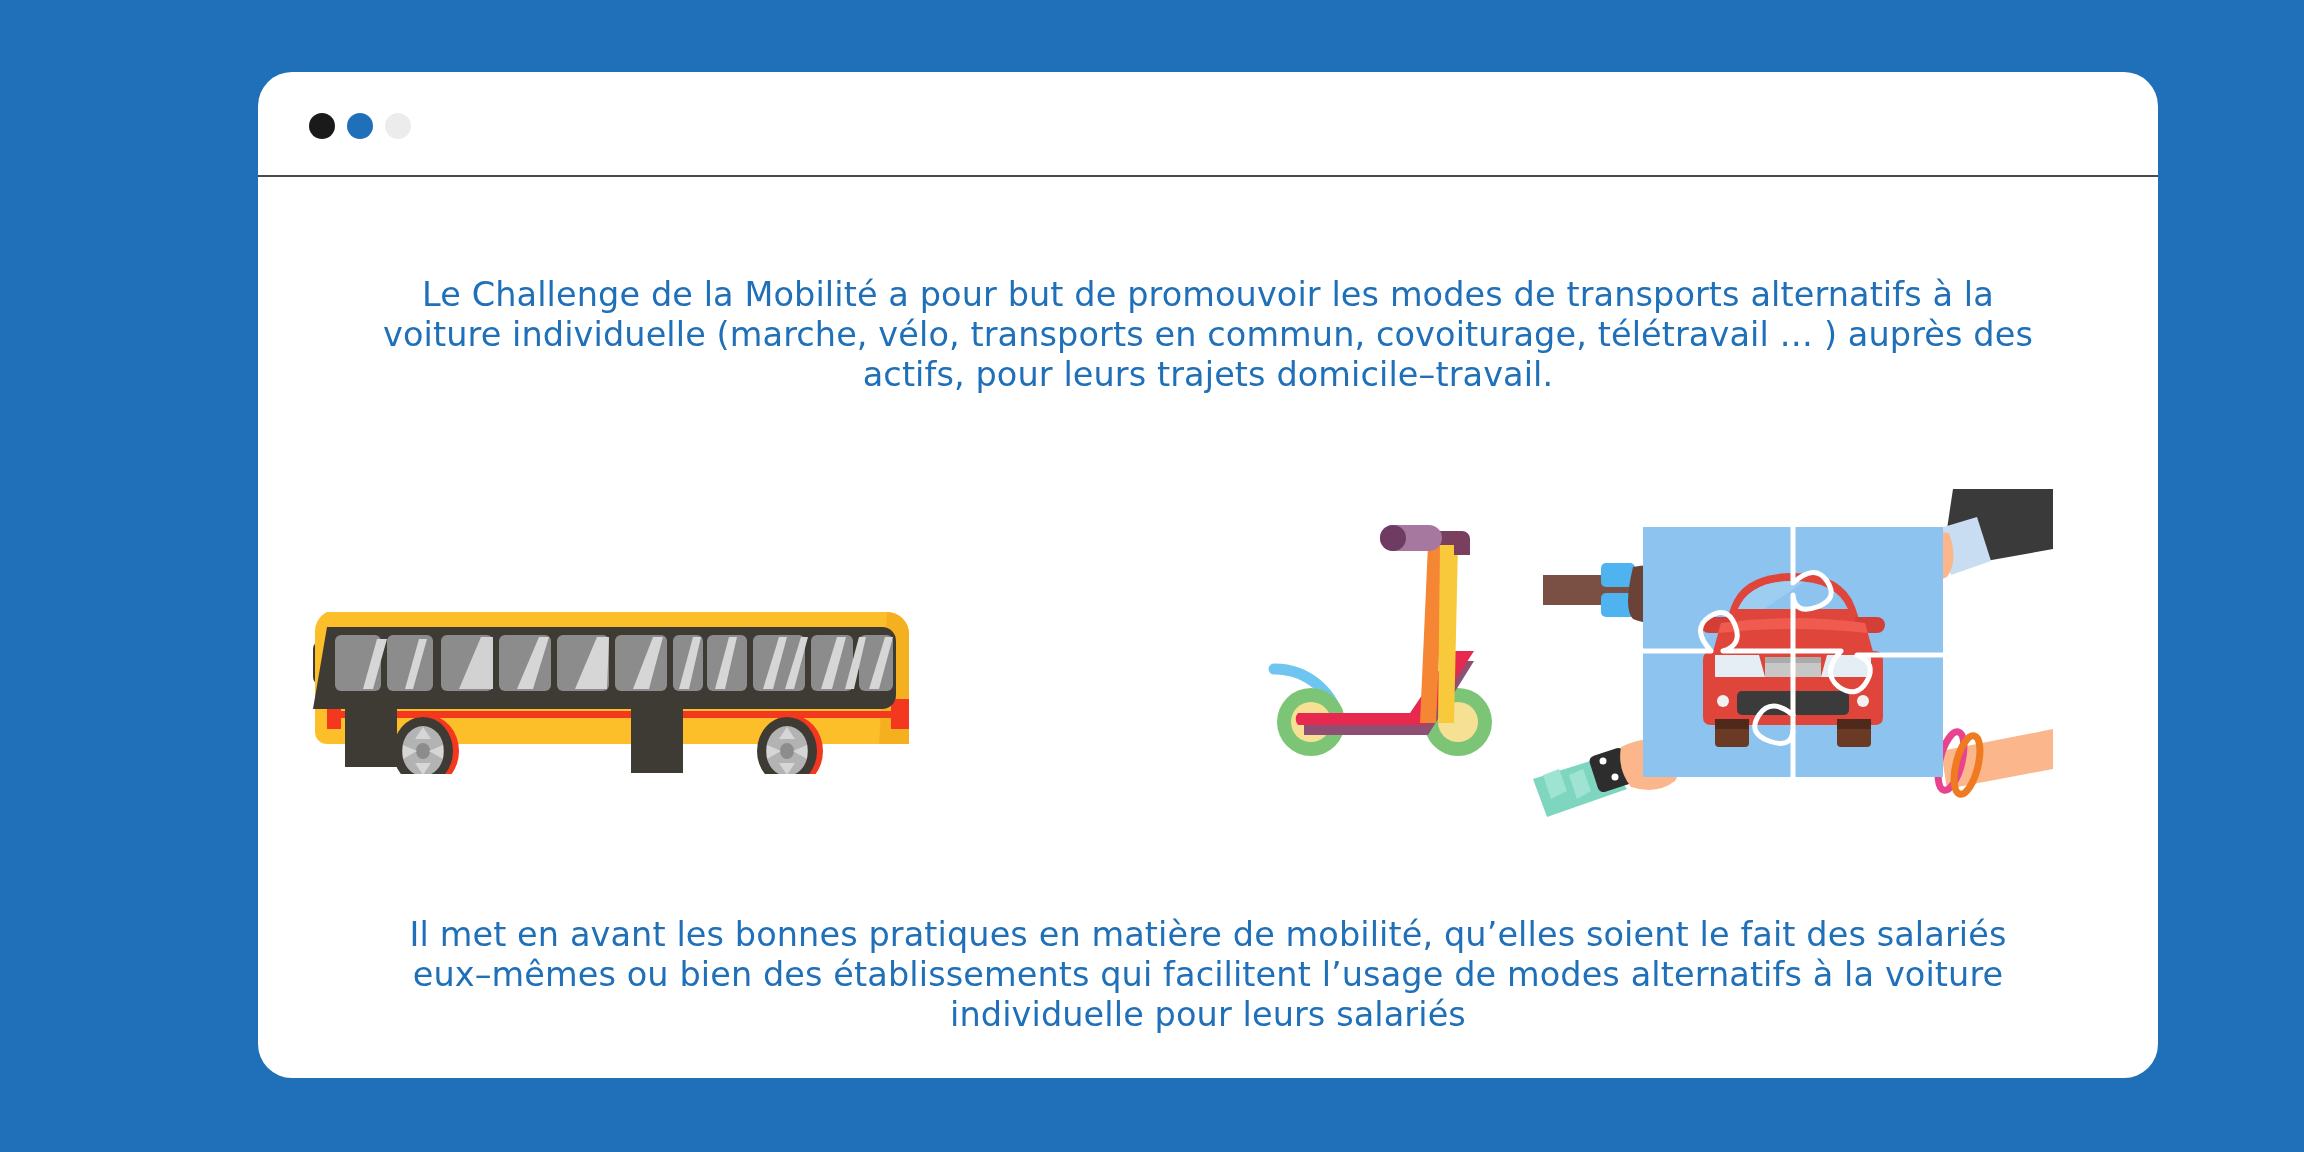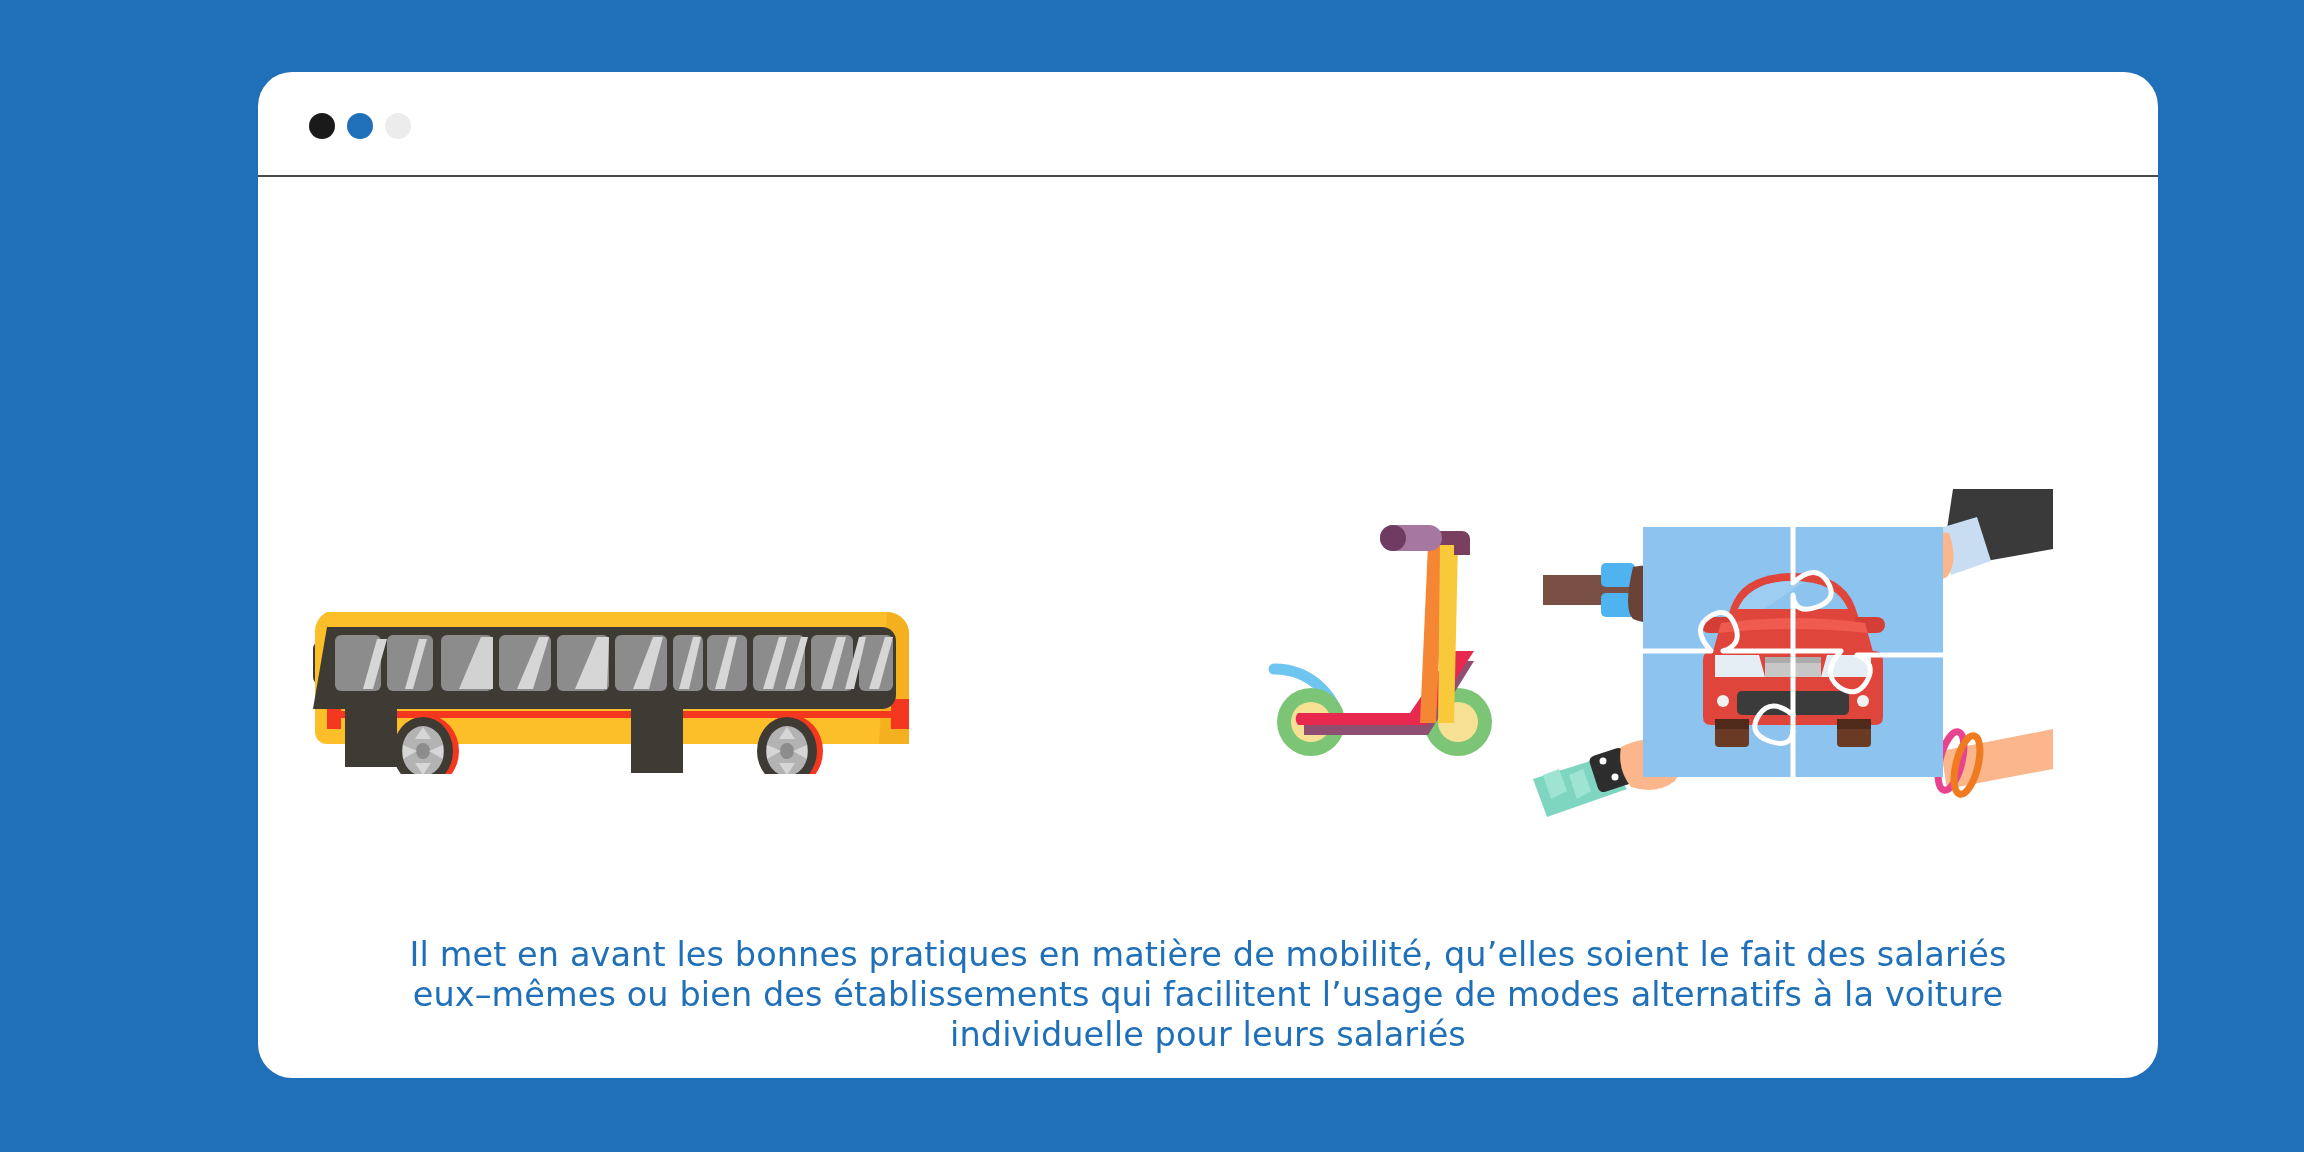--- a/index.html
+++ b/index.html
@@ -69,21 +69,21 @@
     transform: translateX(-50%);
     width: 1660px;
     text-align: center;
     color: #1f70b8;
     font-size: 33.5px;
     line-height: 40px;
     letter-spacing: 0.1px;
     white-space: pre-line;
   }
   .paragraph.top    { top: 96px; }
-  .paragraph.bottom { top: 736px; margin-top: 20px; }
+  .paragraph.bottom { top: 736px; }
 
   
   .illustrations {
     position: absolute;
     left: 0;
     top: 310px;
     width: 100%;
     height: 350px;
   }
   .illus {
@@ -101,20 +101,21 @@
   <div class="titlebar">
     <div class="dots">
       <span class="dot black"></span>
       <span class="dot blue"></span>
       <span class="dot gray"></span>
     </div>
   </div>
 
   <div class="content">
 
+    <div class="paragraph top">Le Challenge de la Mobilité a pour but de promouvoir les modes de transports alternatifs à la voiture individuelle (marche, vélo, transports en commun, covoiturage, télétravail … ) auprès des actifs, pour leurs trajets domicile–travail.</div>
 
     <div class="illustrations">
 
       <div class="illus bus">
         <svg width="640" height="175" viewBox="0 0 640 175" xmlns="http://www.w3.org/2000/svg">
 
           <path d="M38 20 L60 20 L60 30 L46 30 L46 46 L38 46 Z" fill="#3e3a34"></path>
           <rect x="30" y="42" width="18" height="44" rx="8" fill="#3e3a34"></rect>
 
           <path d="M44 13 h560 a22 22 0 0 1 22 22 v110 h-582 a12 12 0 0 1 -12 -12 v-98 a22 22 0 0 1 12 -22 z" fill="#fcbf29"></path>

